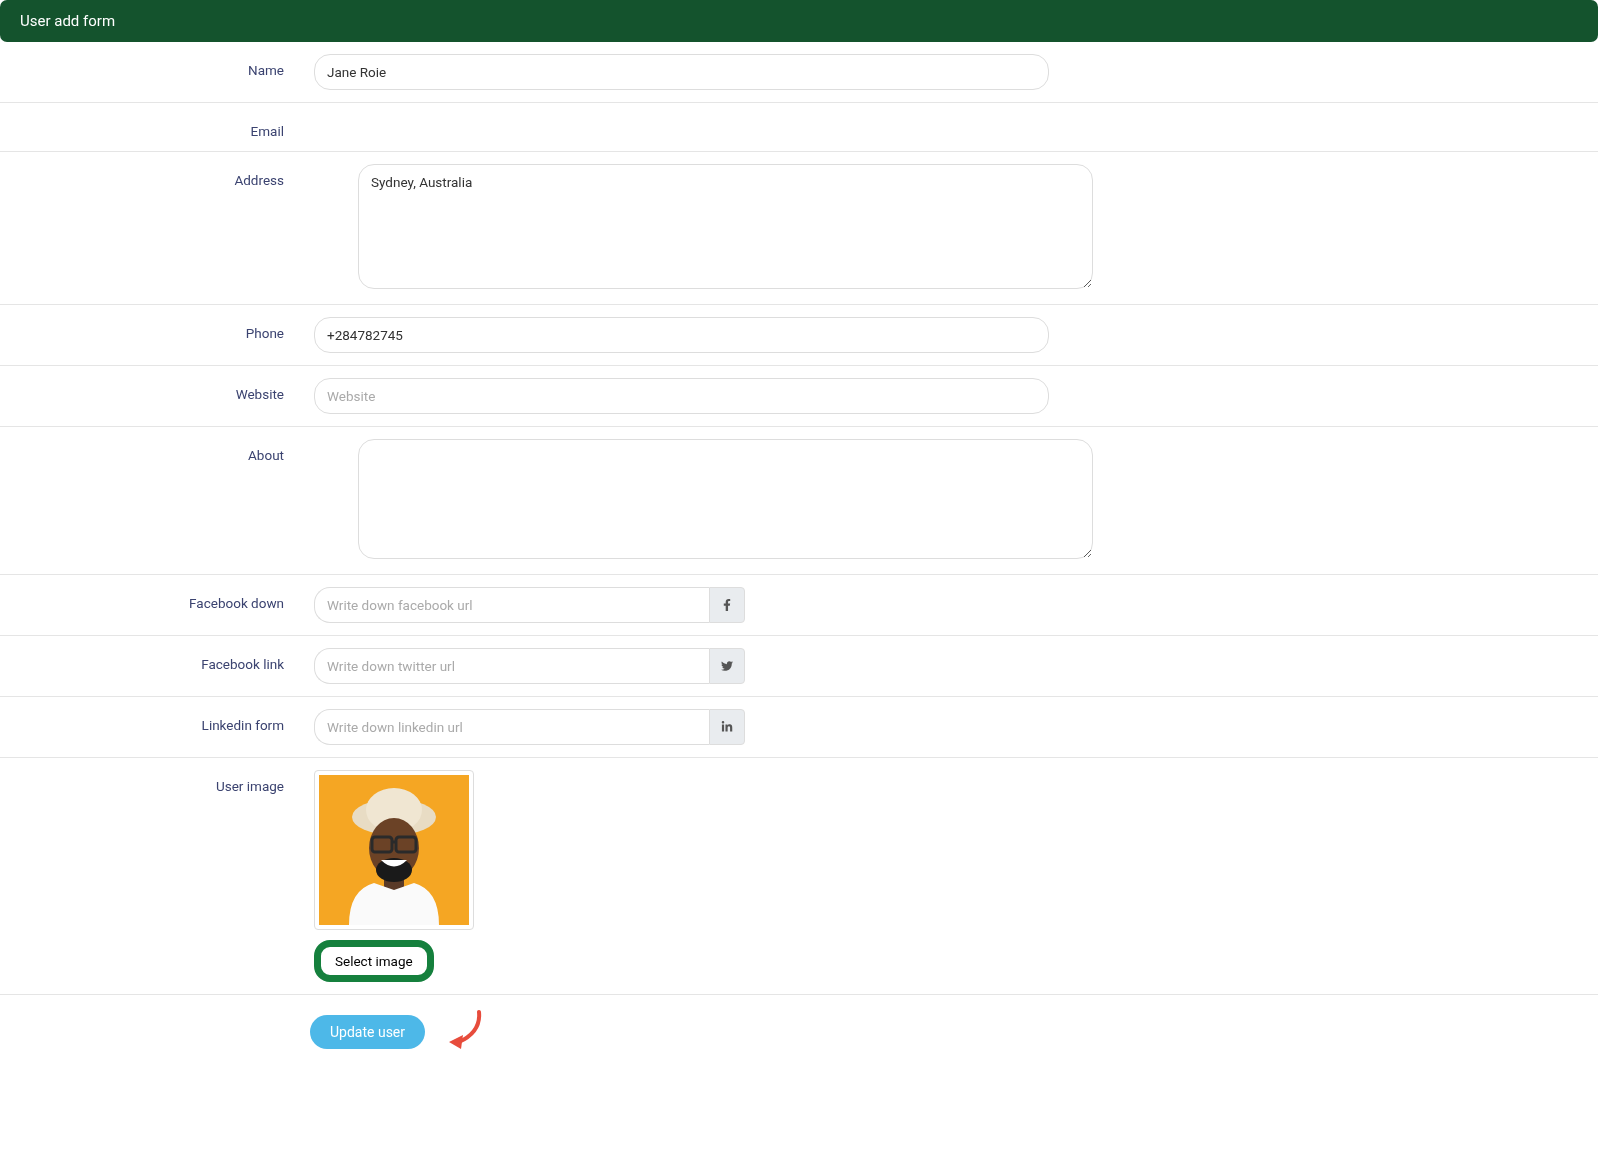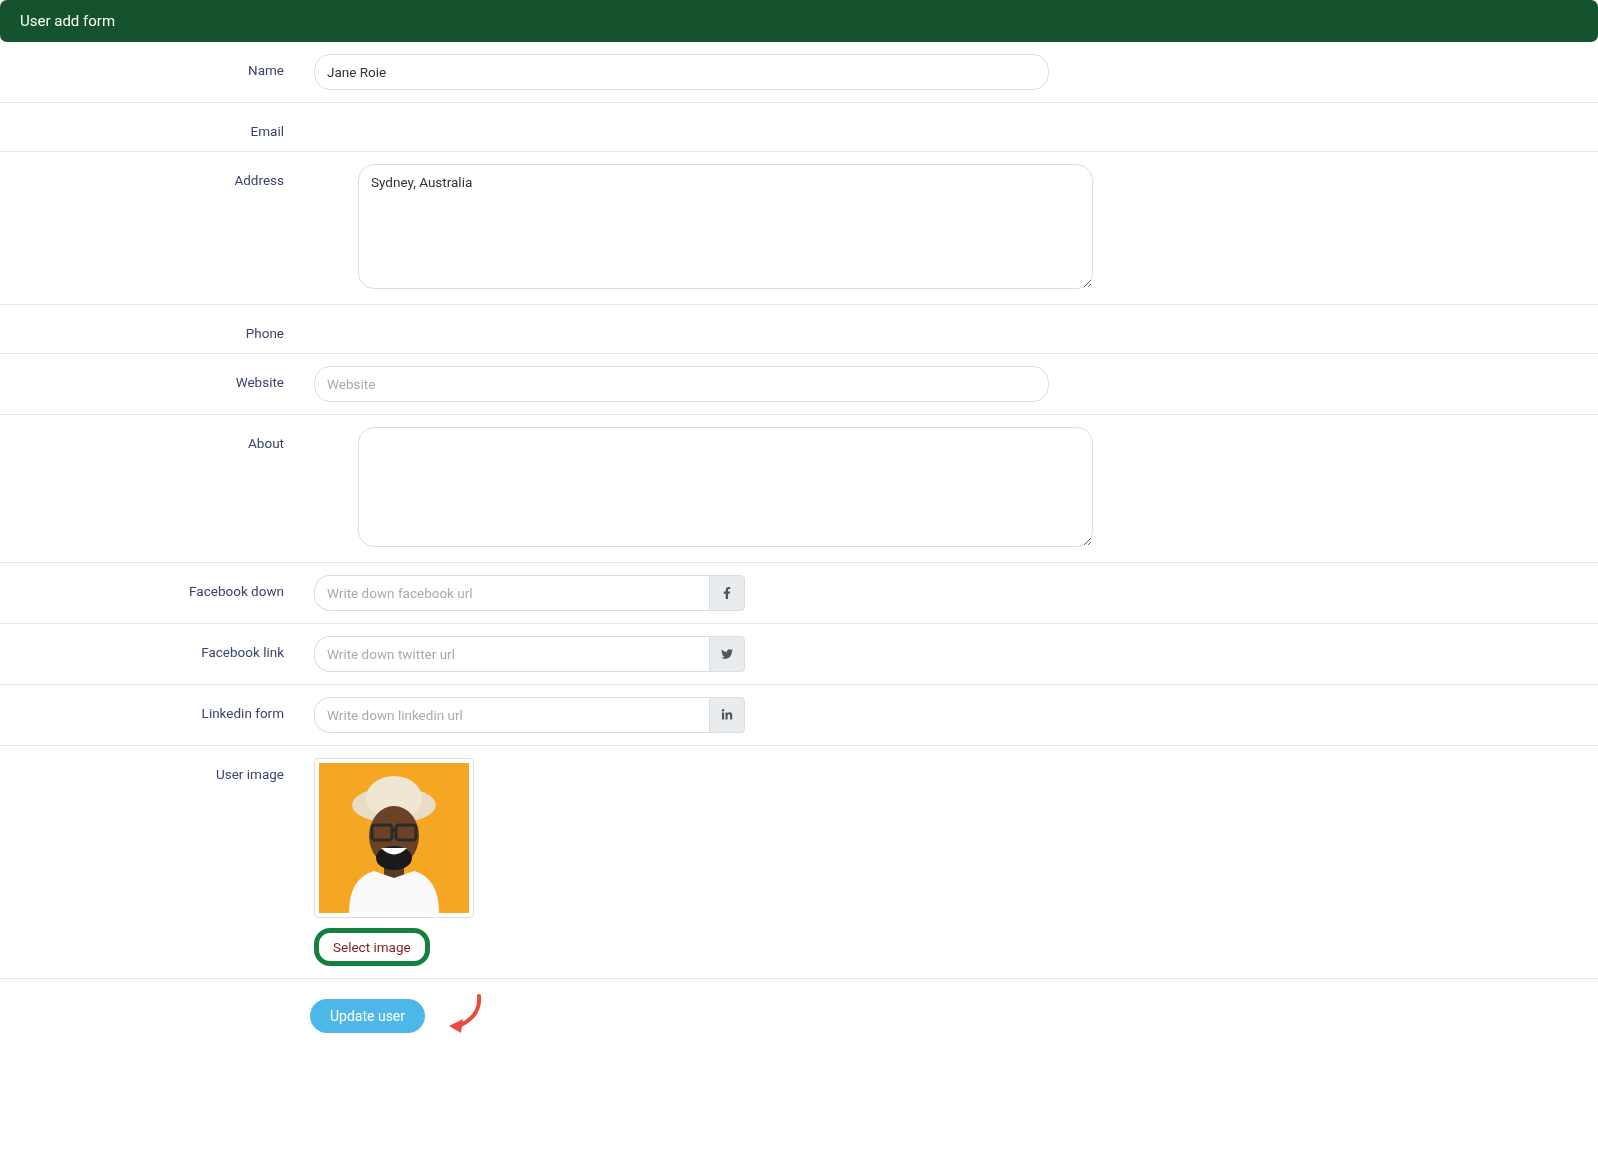--- a/index.html
+++ b/index.html
@@ -88,25 +88,25 @@
       margin-bottom: 10px;
       overflow: hidden;
     }
     .image-preview svg {
       width: 100%;
       height: 100%;
       display: block;
     }
     .select-image-btn {
       padding: 6px 14px;
-      border: 5px solid #15803d;
+      border: 7px solid #15803d;
       border-radius: 16px;
       background: #fff;
       font-size: 13.5px;
-      color: #7f1d1d;
+      color: #000000;
       cursor: pointer;
       font-family: inherit;
     }
     .submit-row {
       padding: 12px 0 20px 310px;
       display: flex;
       align-items: center;
       gap: 14px;
     }
     .submit-btn {
@@ -147,20 +147,23 @@
 
 <div class="form-row">
   <label class="form-label">Address</label>
   <div class="form-control-wrap">
     <textarea class="form-control" style="height: 125px;">Sydney, Australia</textarea>
   </div>
 </div>
 
 <div class="form-row">
   <label class="form-label">Phone</label>
+  <div class="form-control-wrap">
+    <input type="text" class="form-control" value="+284782745" style="">
+  </div>
 </div>
 
 <div class="form-row">
   <label class="form-label">Website</label>
   <div class="form-control-wrap">
     <input type="text" class="form-control" placeholder="Website" style="">
   </div>
 </div>
 
 <div class="form-row">

